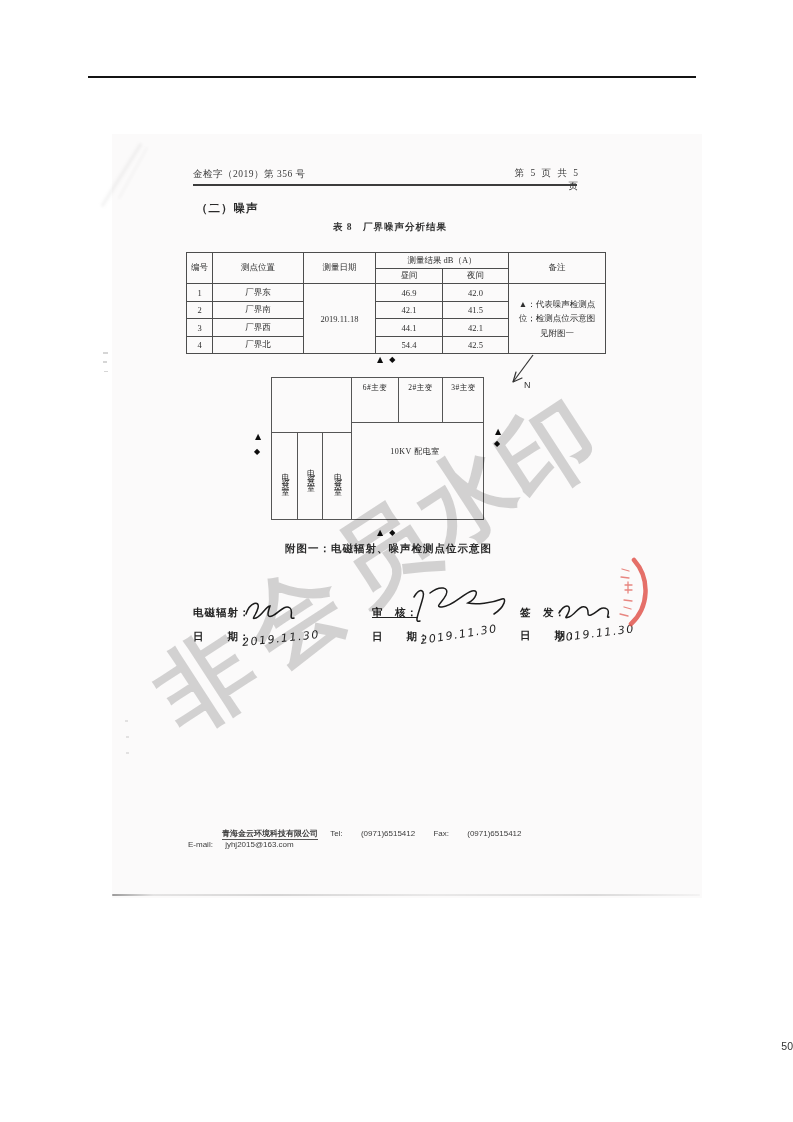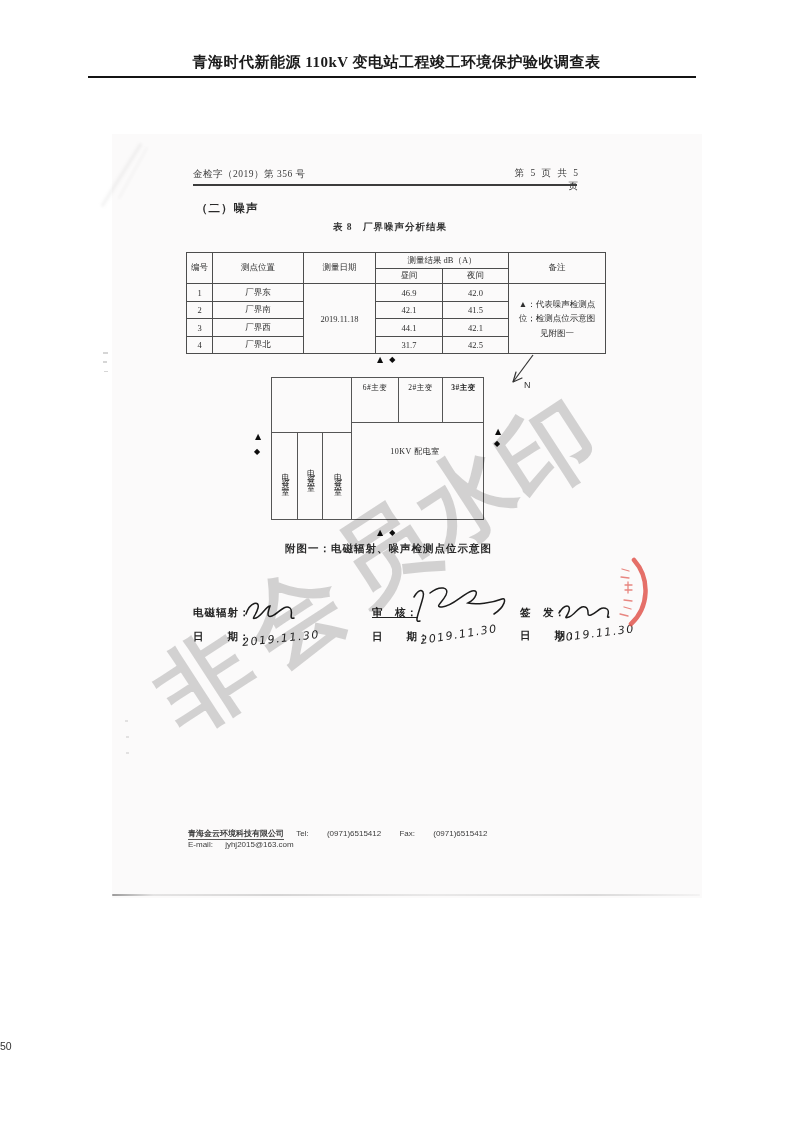--- a/index.html
+++ b/index.html
@@ -54,43 +54,42 @@
   .stamp { position:absolute; left:548px; top:538px; z-index:4; }
 
   
   .watermark { position:absolute; left:0; top:0; width:100%; height:100%; z-index:5; pointer-events:none; }
   .wm-char { position:absolute; font-family:"DejaVu Sans",sans-serif; font-weight:700;
     font-size:95px; color:rgba(0,0,0,0.16); transform:translate(-50%,-50%) rotate(-33deg); }
 
   
   .scan-footer { position:absolute; left:188px; top:828px; font-family:"Liberation Sans","DejaVu Sans",sans-serif;
     font-size:8px; color:#3c3c3c; line-height:11px; }
-  .scan-footer .company { border-bottom:1px solid #555; padding-bottom:1px; font-weight:bold; }
+  .scan-footer .company { border-bottom:1px solid #555; padding-bottom:1px; font-weight:bold;margin-left:34px; }
   .scan-footer .gap-s { display:inline-block; width:10px; }
   .scan-footer .gap-m { display:inline-block; width:16px; }
 
-  .page-number { position:absolute; left:0; top:1040px; width:793px; text-align:left;
+  .page-number { position:absolute; left:0; top:1040px; width:793px; text-align:right;
     font-family:"Liberation Sans","DejaVu Sans",sans-serif; font-size:10.5px; color:#333; }
 
   
   .crease1 { position:absolute; left:120px; top:138px; width:3px; height:74px; background:rgba(0,0,0,0.05);
     transform:rotate(32deg); filter:blur(1.5px); }
   .crease2 { position:absolute; left:132px; top:144px; width:2px; height:58px; background:rgba(0,0,0,0.035);
     transform:rotate(29deg); filter:blur(1.5px); }
   .edge-dash { position:absolute; background:rgba(0,0,0,0.16); }
   .scan-bottom-edge { position:absolute; left:112px; top:894px; width:588px; height:2px; border-radius:1px;
     background:linear-gradient(90deg, rgba(0,0,0,0.38) 0%, rgba(0,0,0,0.30) 2%, rgba(0,0,0,0.09) 7%,
       rgba(0,0,0,0.15) 28%, rgba(0,0,0,0.07) 55%, rgba(0,0,0,0.13) 82%, rgba(0,0,0,0.03) 100%); }
 </style>
 </head>
 <body>
 
 <div id="page">
 
-  <div class="doc-title">青海时代新能源 110kV 变电站工程竣工环境保护验收调查表</div>
   <div class="doc-title-rule"></div>
 
   <div class="scan-bg"></div>
   <div class="crease1"></div>
   <div class="crease2"></div>
   <div class="edge-dash" style="left:103px;top:352px;width:5px;height:2px;"></div>
   <div class="edge-dash" style="left:103px;top:361px;width:4px;height:2px;"></div>
   <div class="edge-dash" style="left:104px;top:371px;width:4px;height:1px;"></div>
   <div class="edge-dash" style="left:125px;top:720px;width:3px;height:2px;opacity:.6;"></div>
   <div class="edge-dash" style="left:126px;top:736px;width:3px;height:2px;opacity:.6;"></div>
@@ -141,39 +140,39 @@
       </tr>
       <tr style="height:18px">
         <td>3</td>
         <td>厂界西</td>
         <td>44.1</td>
         <td>42.1</td>
       </tr>
       <tr style="height:17px">
         <td>4</td>
         <td>厂界北</td>
-        <td>31.7</td>
+        <td>54.4</td>
         <td>42.5</td>
       </tr>
     </tbody>
   </table>
 
   <div class="diagram">
     <div class="dg-rect" style="left:26px;top:32px;width:213px;height:143px;"></div>
     <div class="dg-line" style="left:106px;top:32px;width:1px;height:143px;"></div>
     <div class="dg-line" style="left:106px;top:77px;width:133px;height:1px;"></div>
     <div class="dg-line" style="left:26px;top:87px;width:80px;height:1px;"></div>
     <div class="dg-line" style="left:153px;top:32px;width:1px;height:45px;"></div>
     <div class="dg-line" style="left:197px;top:32px;width:1px;height:45px;"></div>
     <div class="dg-line" style="left:52px;top:87px;width:1px;height:88px;"></div>
     <div class="dg-line" style="left:77px;top:87px;width:1px;height:88px;"></div>
 
     <div class="dg-label" style="left:107px;top:38px;width:46px;text-align:center;">6#主变</div>
     <div class="dg-label" style="left:154px;top:38px;width:43px;text-align:center;">2#主变</div>
-    <div class="dg-label" style="left:198px;top:38px;width:41px;text-align:center;font-weight:bold;">3#主变</div>
+    <div class="dg-label" style="left:198px;top:38px;width:41px;text-align:center;">3#主变</div>
 
     <div class="cap-room" style="left:26px;top:87px;width:26px;height:88px;">
       <span>电容器室</span>
     </div>
     <div class="cap-room" style="left:52px;top:83px;width:25px;height:88px;">
       <span>电容器室</span>
     </div>
     <div class="cap-room" style="left:77px;top:87px;width:29px;height:88px;">
       <span>电容器室</span>
     </div>

